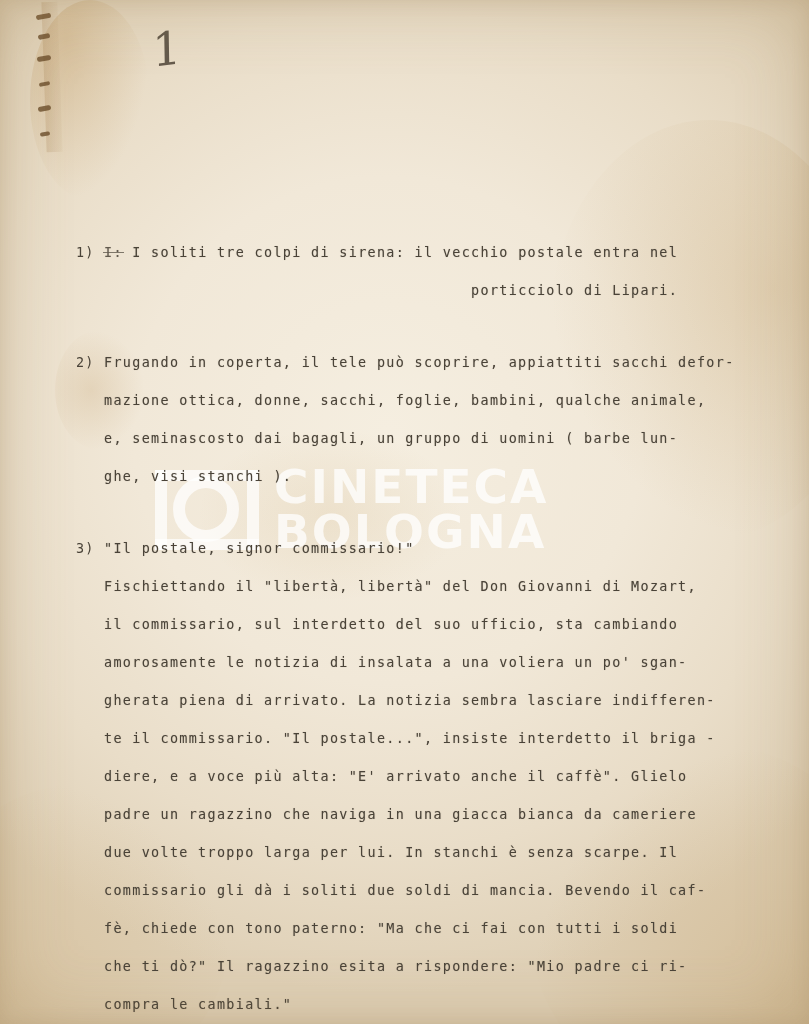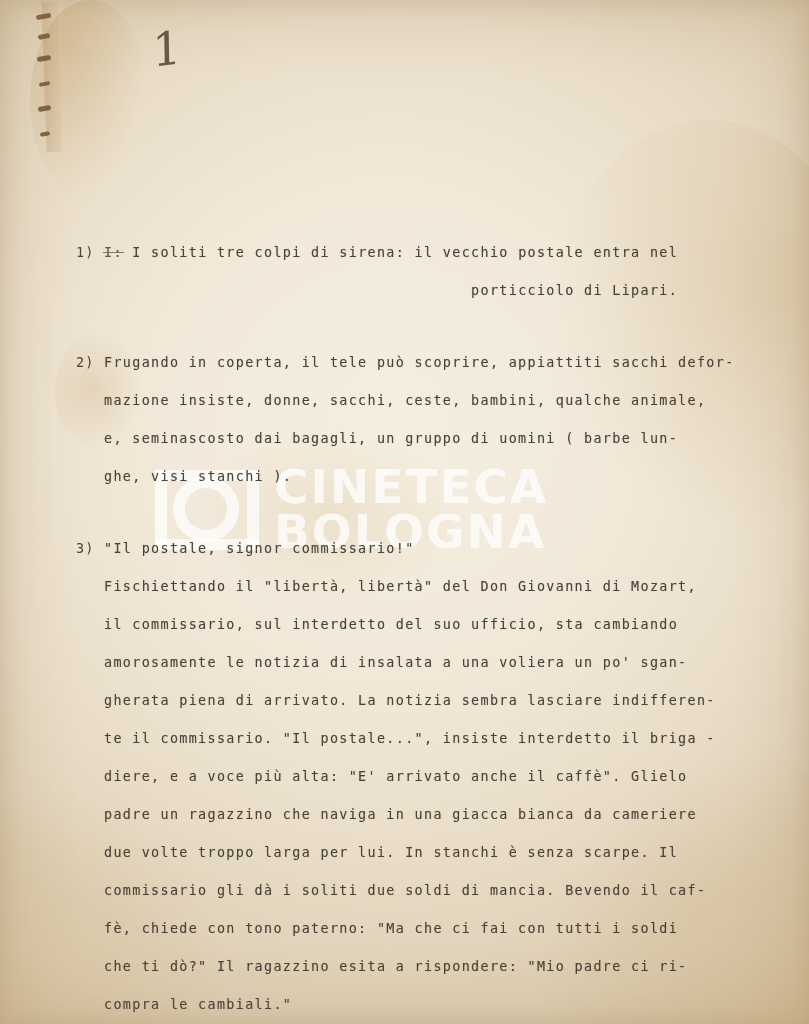--- a/index.html
+++ b/index.html
@@ -204,21 +204,21 @@
   </div>
 
   <div class="body">
 
     <div class="marker m1">1)</div>
     <div class="para p1"><span class="strike">I:</span> <span>I soliti tre colpi di sirena: il vecchio postale entra nel</span>
 <span>porticciolo di Lipari.</span></div>
 
     <div class="marker m2">2)</div>
     <div class="para p2"><span>Frugando in coperta, il tele può scoprire, appiattiti sacchi defor-</span>
-<span>mazione insiste, donne, sacchi, ceste, bambini, qualche animale,</span>
+<span>mazione ottica, donne, sacchi, foglie, bambini, qualche animale,</span>
 <span>e, seminascosto dai bagagli, un gruppo di uomini ( barbe lun-</span>
 <span>ghe, visi stanchi ).</span></div>
 
     <div class="marker m3">3)</div>
     <div class="para p3"><span>"Il postale, signor commissario!"</span>
 <span>Fischiettando il "libertà, libertà" del Don Giovanni di Mozart,</span>
 <span>il commissario, sul interdetto del suo ufficio, sta cambiando</span>
 <span>amorosamente le notizia di insalata a una voliera un po' sgan-</span>
 <span>gherata piena di arrivato. La notizia sembra lasciare indifferen-</span>
 <span>te il commissario. "Il postale...", insiste interdetto il briga -</span>

